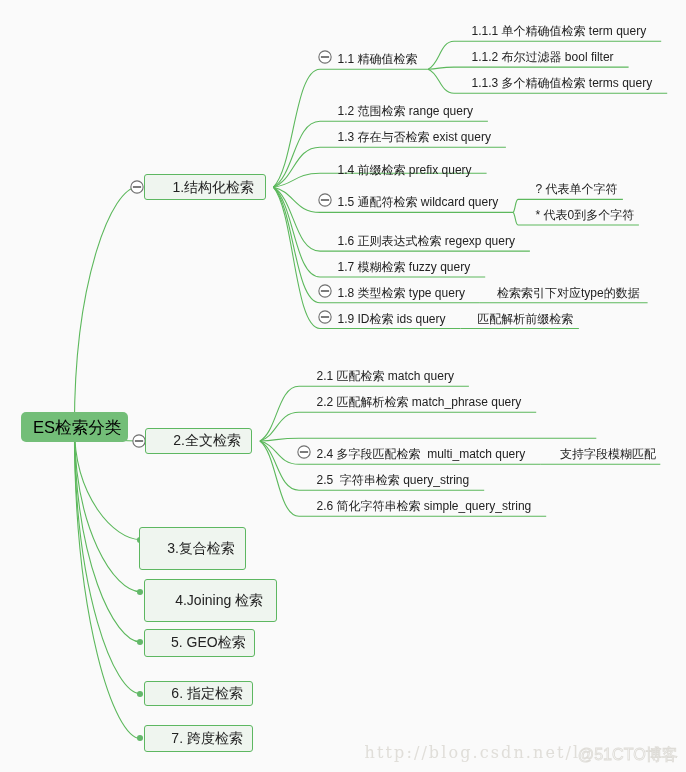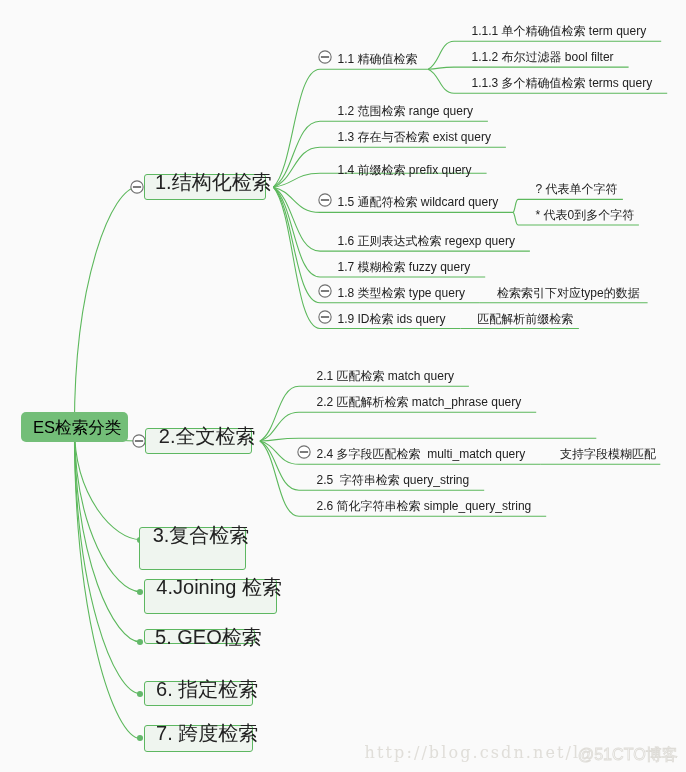--- a/index.html
+++ b/index.html
@@ -9,23 +9,23 @@
   }
   html,body{margin:0;padding:0;}
   body{width:686px;height:772px;background:var(--bg);overflow:hidden;
        font-family:"Liberation Sans","DejaVu Sans",sans-serif;
        -webkit-font-smoothing:antialiased;}
   #stage{position:relative;width:686px;height:772px;}
   svg.links{position:absolute;left:0;top:0;}
   .node{position:absolute;white-space:pre;font-size:12px;line-height:15px;color:var(--txt);}
   .rootbox{box-sizing:border-box;display:flex;align-items:center;justify-content:center;
            border-radius:5px;background:var(--rootfill);color:#000000;font-size:16.6px;padding-left:5.6px;}
-  .branchbox{box-sizing:border-box;display:flex;justify-content:center;
+  .branchbox{box-sizing:border-box;display:flex;align-items:center;justify-content:center;
            border-radius:3px;border:1.1px solid var(--boxborder);background:var(--boxfill);
-           color:var(--txt);font-size:20px;padding-left:17px;}
+           color:var(--txt);font-size:14px;padding-left:17px;}
   .leaf{padding:0;}
   svg.cicon{position:absolute;}
   .wm{position:absolute;white-space:pre;color:var(--wm);}
   #wm-url{left:364.6px;top:743.2px;font-family:"DejaVu Serif","Liberation Serif",serif;
           font-size:16px;letter-spacing:2.1px;color:#e0ded9;}
   #wm-badge{left:577.8px;top:744.6px;font-size:16.1px;line-height:18px;color:rgba(255,255,255,0);
             -webkit-text-stroke:0.85px #dedcd7;}
 </style>
 </head>
 <body>
@@ -116,25 +116,25 @@
 <div class="node leaf" style="left:559.9px;top:447.3px"><span>支持字段模糊匹配</span></div>
 <div class="node leaf" style="left:316.5px;top:473.2px"><span>2.5  字符串检索 query_string</span></div>
 <div class="node leaf" style="left:316.5px;top:499.2px"><span>2.6 简化字符串检索 simple_query_string</span></div>
 <svg class="cicon" style="left:135.40px;top:534.60px" width="10" height="10" viewBox="0 0 10 10">
       <circle cx="5" cy="5" r="3.05" fill="#63b86a"></circle>
     </svg>
 <div class="node branchbox" style="left:139px;top:526.9px;width:107.0px;height:43px"><span>3.复合检索</span></div>
 <svg class="cicon" style="left:135.40px;top:586.70px" width="10" height="10" viewBox="0 0 10 10">
       <circle cx="5" cy="5" r="3.05" fill="#63b86a"></circle>
     </svg>
-<div class="node branchbox" style="left:144.3px;top:578.9px;width:132.7px;height:35px"><span>4.Joining 检索</span></div>
+<div class="node branchbox" style="left:144.3px;top:578.9px;width:132.7px;height:43px"><span>4.Joining 检索</span></div>
 <svg class="cicon" style="left:135.40px;top:636.90px" width="10" height="10" viewBox="0 0 10 10">
       <circle cx="5" cy="5" r="3.05" fill="#63b86a"></circle>
     </svg>
-<div class="node branchbox" style="left:144.3px;top:628.9px;width:111.2px;height:15px"><span>5. GEO检索</span></div>
+<div class="node branchbox" style="left:144.3px;top:628.9px;width:111.2px;height:28px"><span>5. GEO检索</span></div>
 <svg class="cicon" style="left:135.40px;top:688.70px" width="10" height="10" viewBox="0 0 10 10">
       <circle cx="5" cy="5" r="3.05" fill="#63b86a"></circle>
     </svg>
 <div class="node branchbox" style="left:144.3px;top:681.2px;width:108.7px;height:25.0px"><span>6. 指定检索</span></div>
 <svg class="cicon" style="left:135.40px;top:733.40px" width="10" height="10" viewBox="0 0 10 10">
       <circle cx="5" cy="5" r="3.05" fill="#63b86a"></circle>
     </svg>
 <div class="node branchbox" style="left:144.3px;top:725.0px;width:108.7px;height:26.8px"><span>7. 跨度检索</span></div>
 <div class="wm" id="wm-url">http://blog.csdn.net/l</div>
 <div class="wm" id="wm-badge">@51CTO博客</div>

